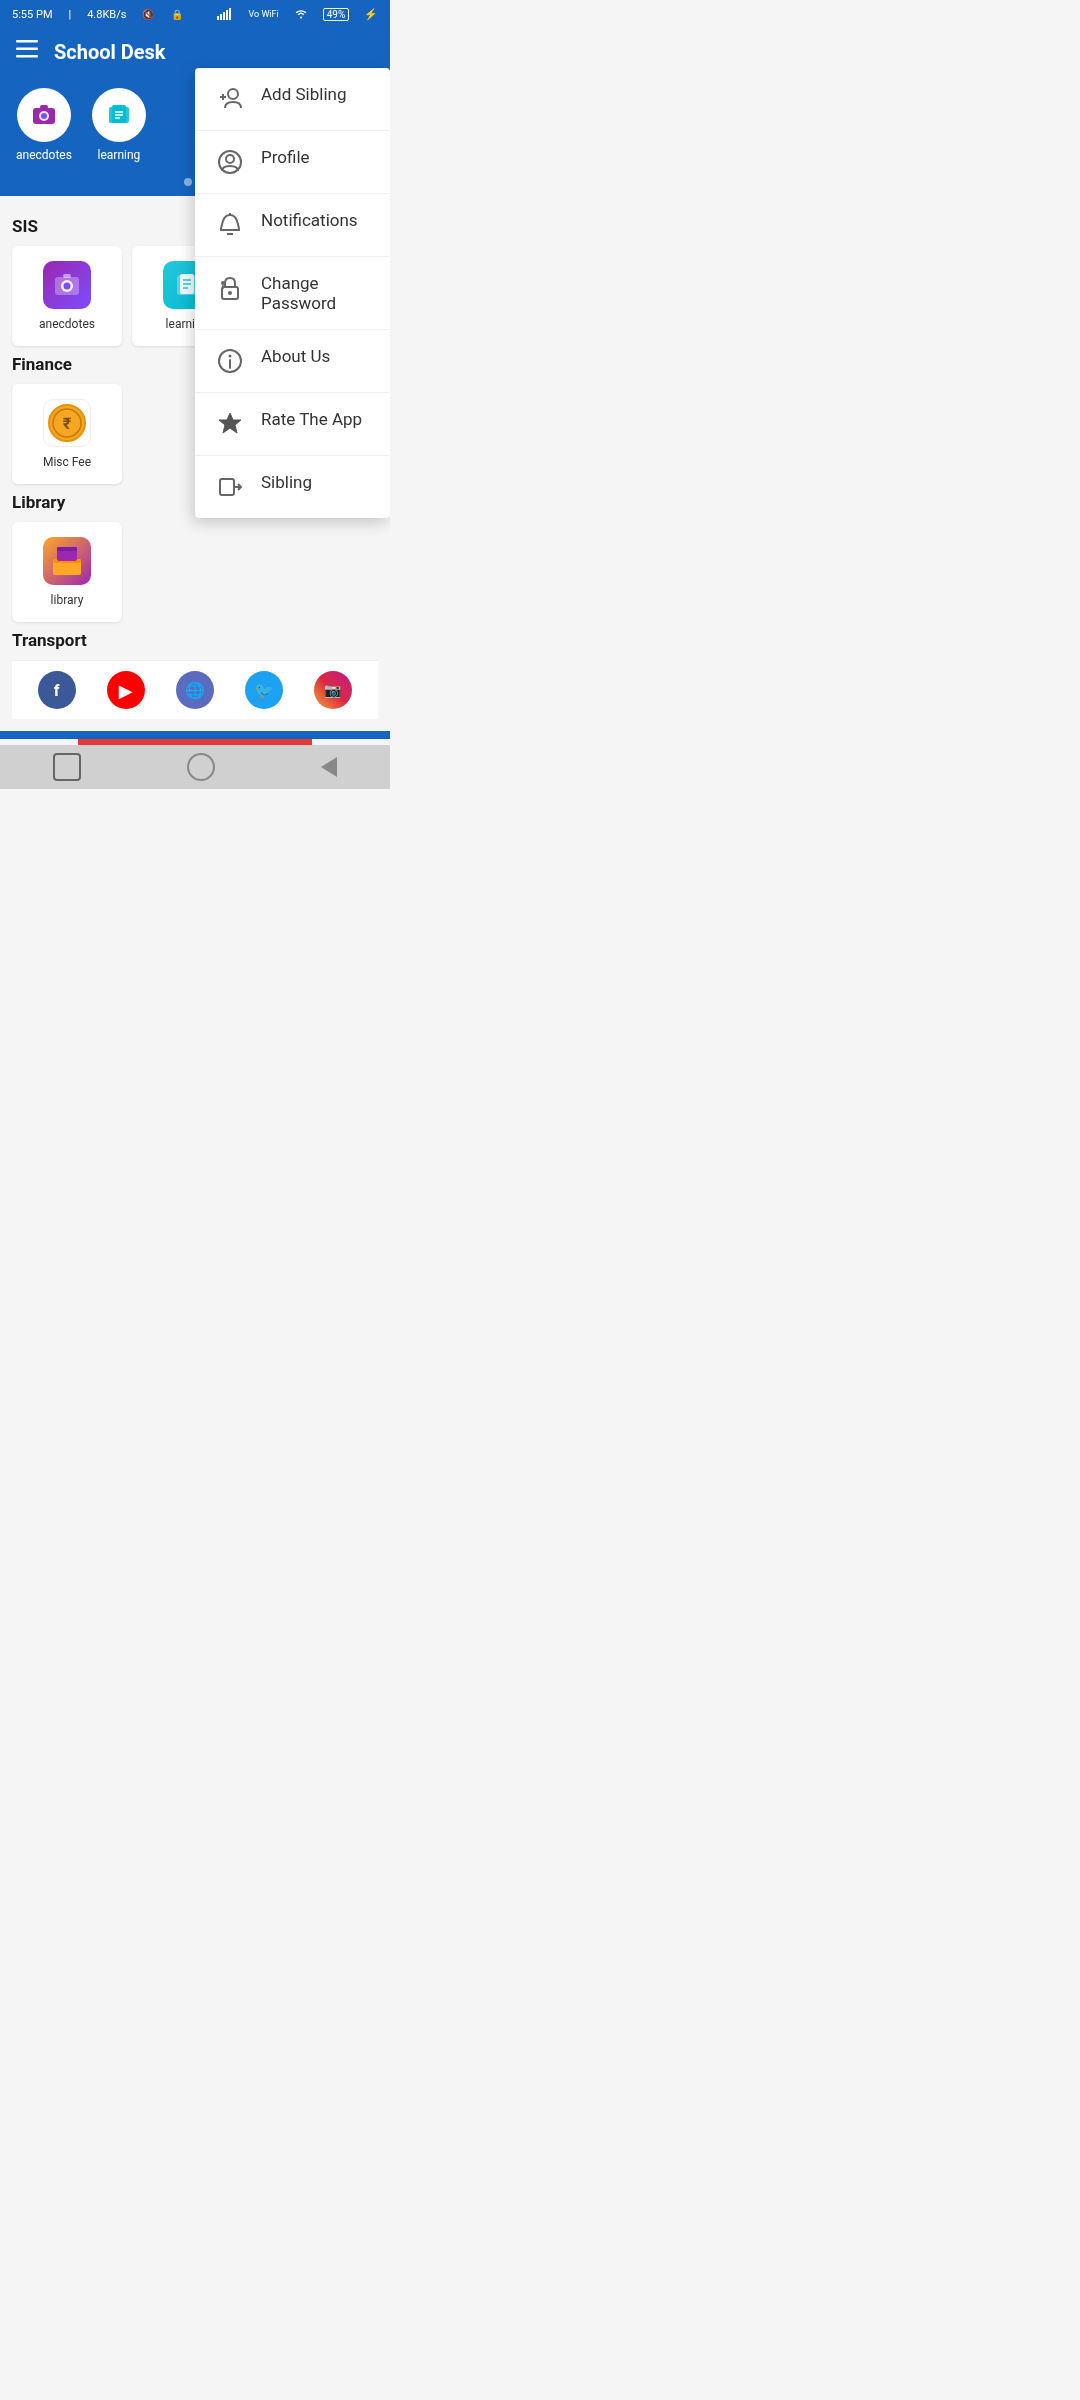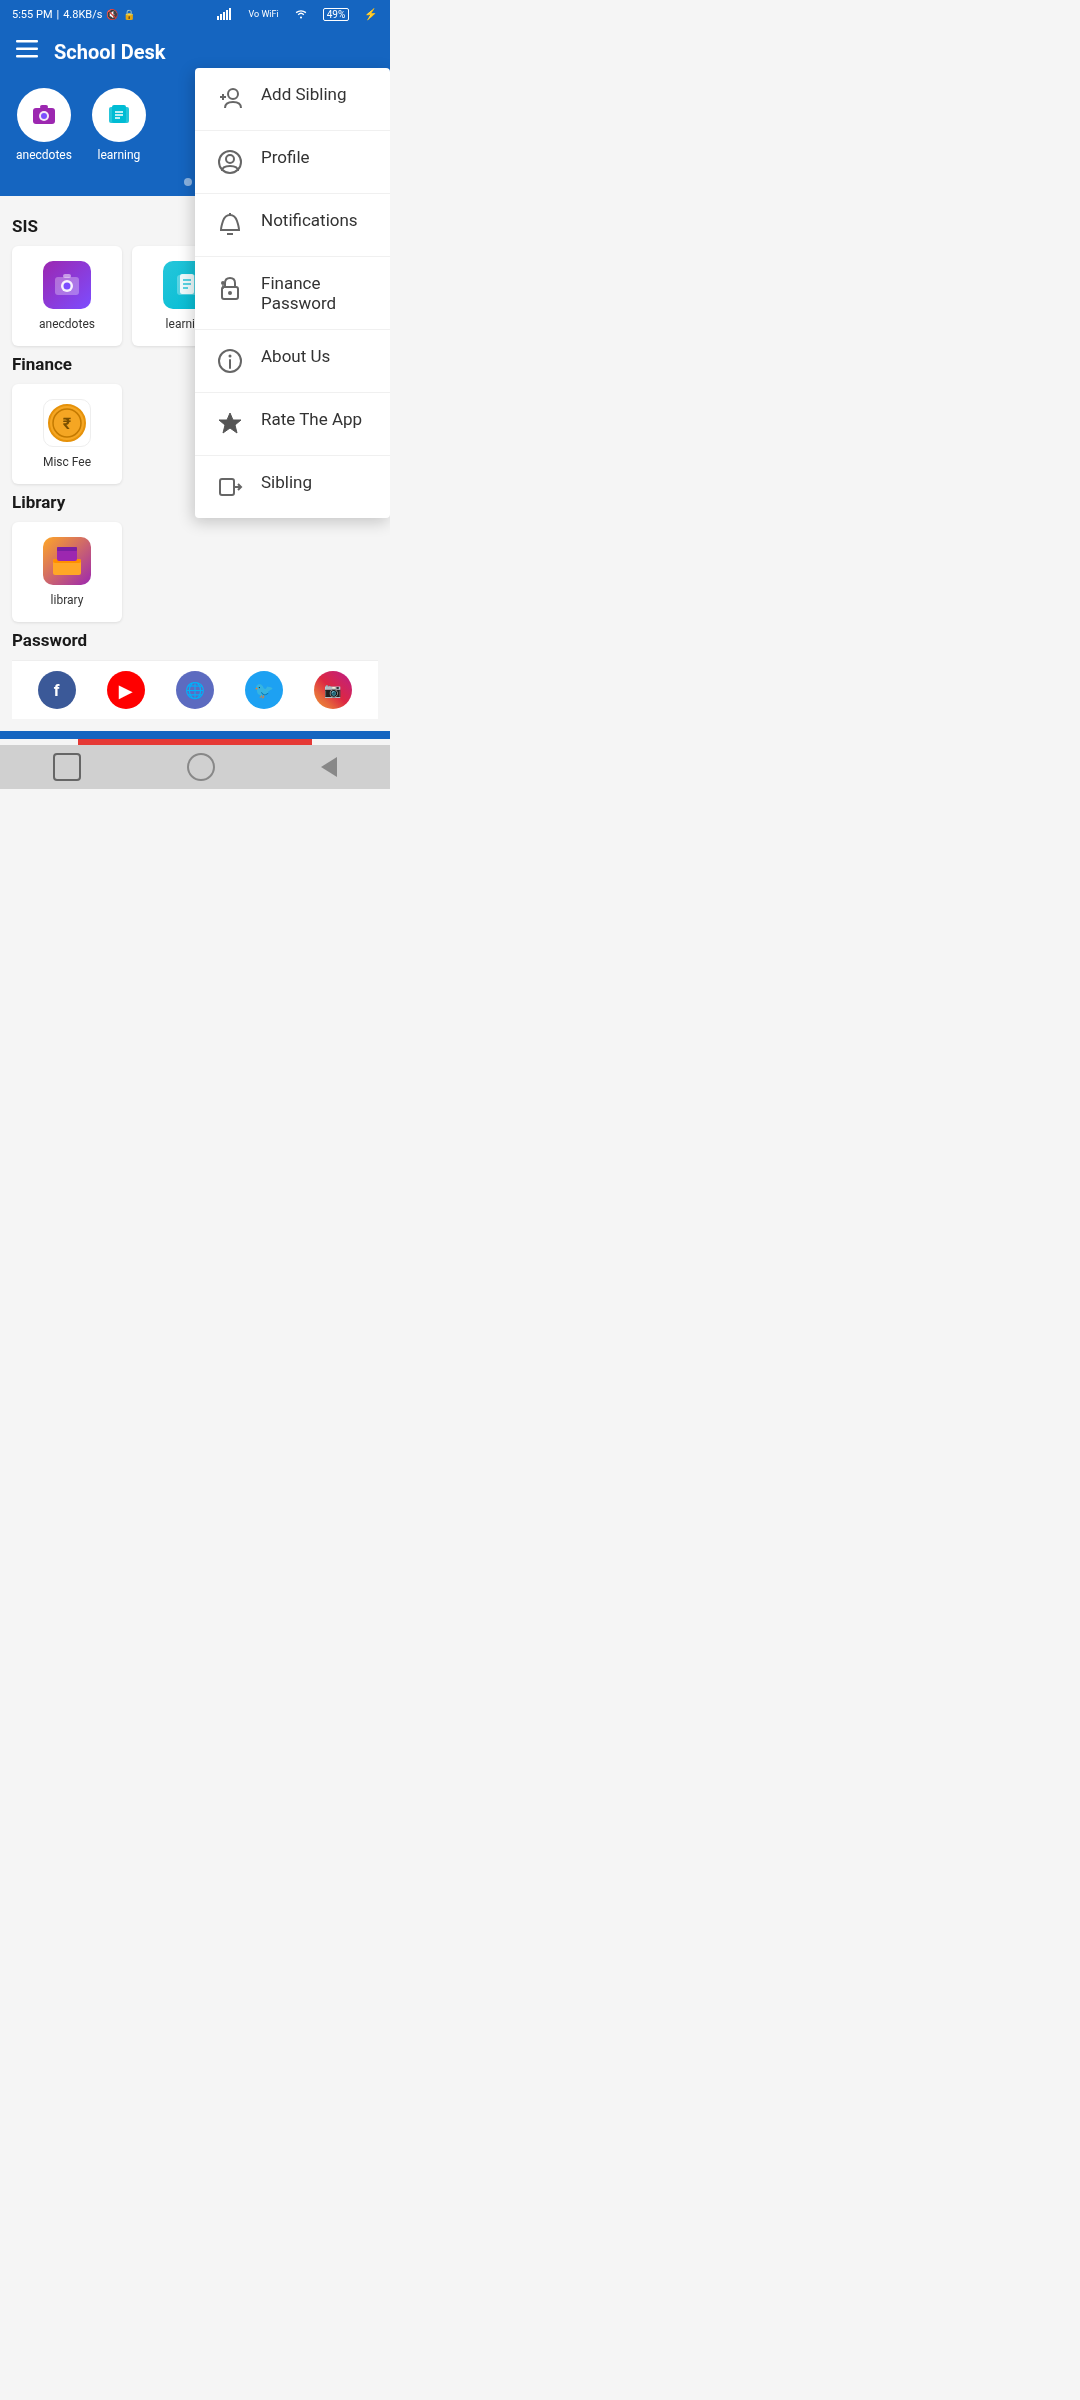--- a/index.html
+++ b/index.html
@@ -17,21 +17,21 @@
     .status-bar {
       background: #1565c0;
       color: white;
       font-size: 11px;
       padding: 6px 12px;
       display: flex;
       justify-content: space-between;
       align-items: center;
       height: 28px;
     }
-    .status-left { display: flex; align-items: center; gap: 4px; }
+    .status-left { display: flex; align-items: center; gap: 16px; }
     .status-right { display: flex; align-items: center; gap: 15px; }
 
     
     .header {
       background: #1565c0;
       color: white;
       padding: 12px 16px;
       display: flex;
       align-items: flex-start;
       gap: 16px;
@@ -386,21 +386,21 @@
             <rect x="8" y="4" width="20" height="14" rx="2" fill="#9c27b0"></rect>
             <rect x="8" y="4" width="20" height="4" rx="1" fill="#7b1fa2"></rect>
           </svg>
         </div>
         <span class="grid-item-label">library</span>
       </div>
     </div>
   </div>
 
   <div>
-    <div class="section-title">Password</div>
+    <div class="section-title">Transport</div>
   </div>
 
   <div class="social-footer">
     <div class="social-icon si-facebook">
       <span style="font-weight:bold; font-size:16px;">f</span>
     </div>
     <div class="social-icon si-youtube">
       <span>▶</span>
     </div>
     <div class="social-icon si-globe">
@@ -465,21 +465,21 @@
   <div class="menu-item">
     <div class="menu-icon">
       <svg width="26" height="26" viewBox="0 0 26 26">
         <rect x="5" y="12" width="16" height="12" rx="2" fill="none" stroke="#666" stroke-width="2"></rect>
         <path d="M8 12 L8 8 Q8 3 13 3 Q18 3 18 8 L18 12" fill="none" stroke="#666" stroke-width="2"></path>
         <circle cx="13" cy="18" r="2" fill="#666"></circle>
         <circle cx="6" cy="8" r="2" fill="#666"></circle>
         <line x1="6" y1="10" x2="6" y2="14" stroke="#666" stroke-width="1.5"></line>
       </svg>
     </div>
-    <span class="menu-label">Finance Password</span>
+    <span class="menu-label">Change Password</span>
   </div>
 
   <div class="menu-item">
     <div class="menu-icon">
       <svg width="26" height="26" viewBox="0 0 26 26">
         <circle cx="13" cy="13" r="11" fill="none" stroke="#666" stroke-width="2"></circle>
         <circle cx="13" cy="8" r="1.5" fill="#666"></circle>
         <line x1="13" y1="12" x2="13" y2="20" stroke="#666" stroke-width="2" stroke-linecap="round"></line>
       </svg>
     </div>

